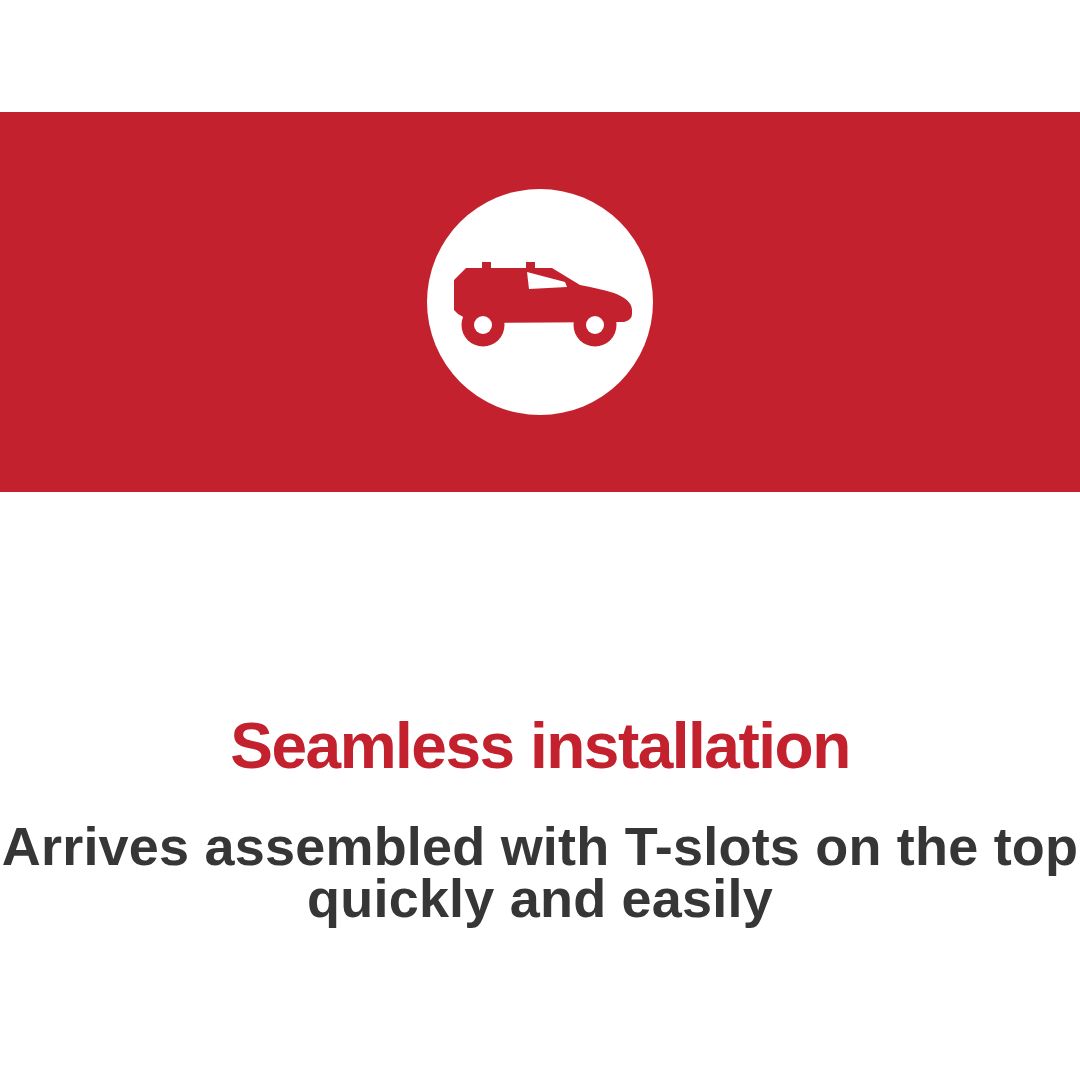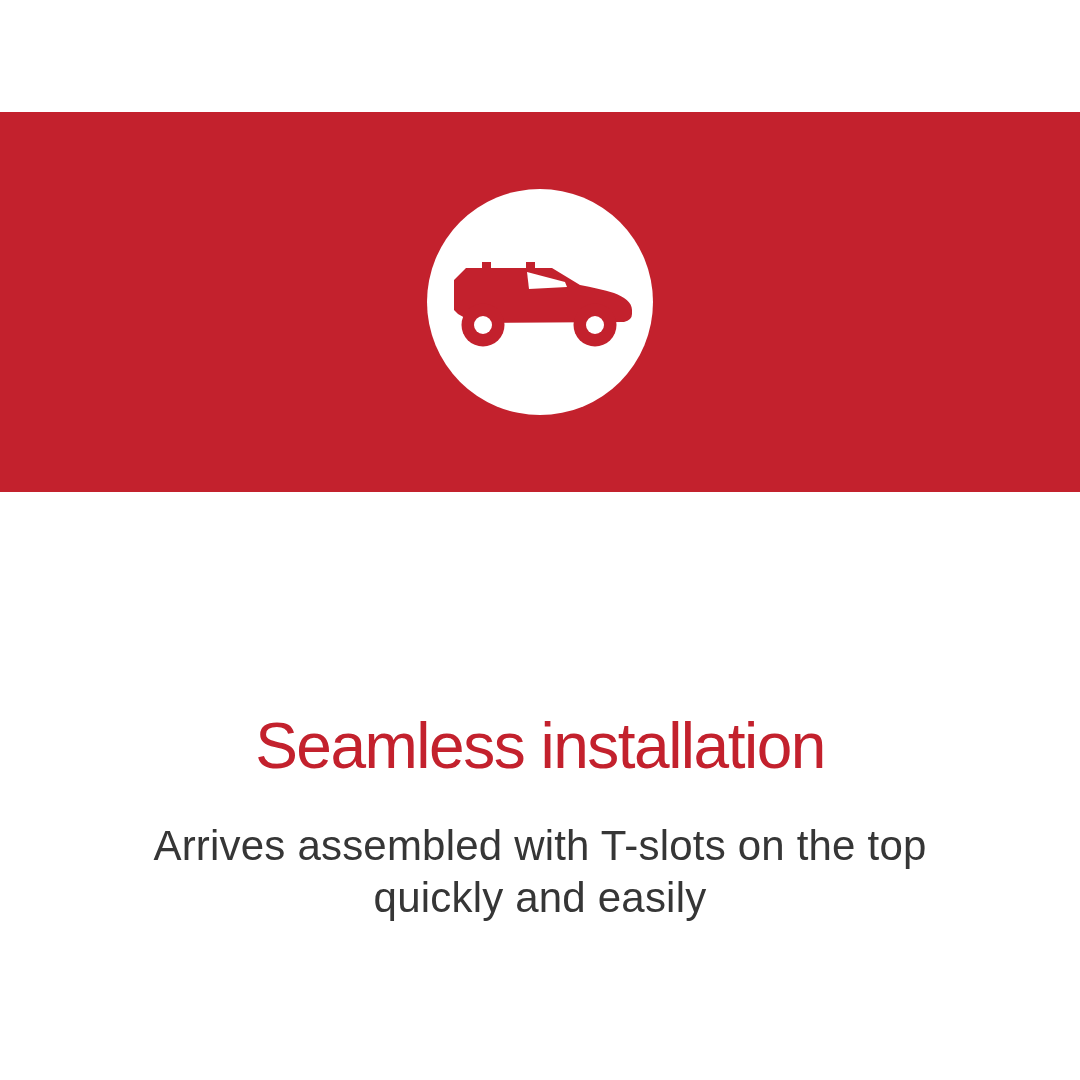--- a/index.html
+++ b/index.html
@@ -43,29 +43,29 @@
     position: absolute;
     left: 0;
     top: 492px;
     width: 1080px;
     text-align: center;
   }
   .headline {
     margin: 222px 0 12px 0;
     font-size: 64px;
     line-height: 64px;
-    font-weight: 400;
+    font-weight: 700;
     letter-spacing: -1.5px;
     color: #c3212d;
   }
   .desc {
     margin: 42px 0 0 0;
-    font-size: 42px;
+    font-size: 54px;
     line-height: 52px;
-    font-weight: 400;
+    font-weight: 700;
     color: #363636;
     letter-spacing: 0.2px;
   }
   .desc .line {
     display: block;
     white-space: nowrap;
   }
 </style>
 </head>
 <body>

